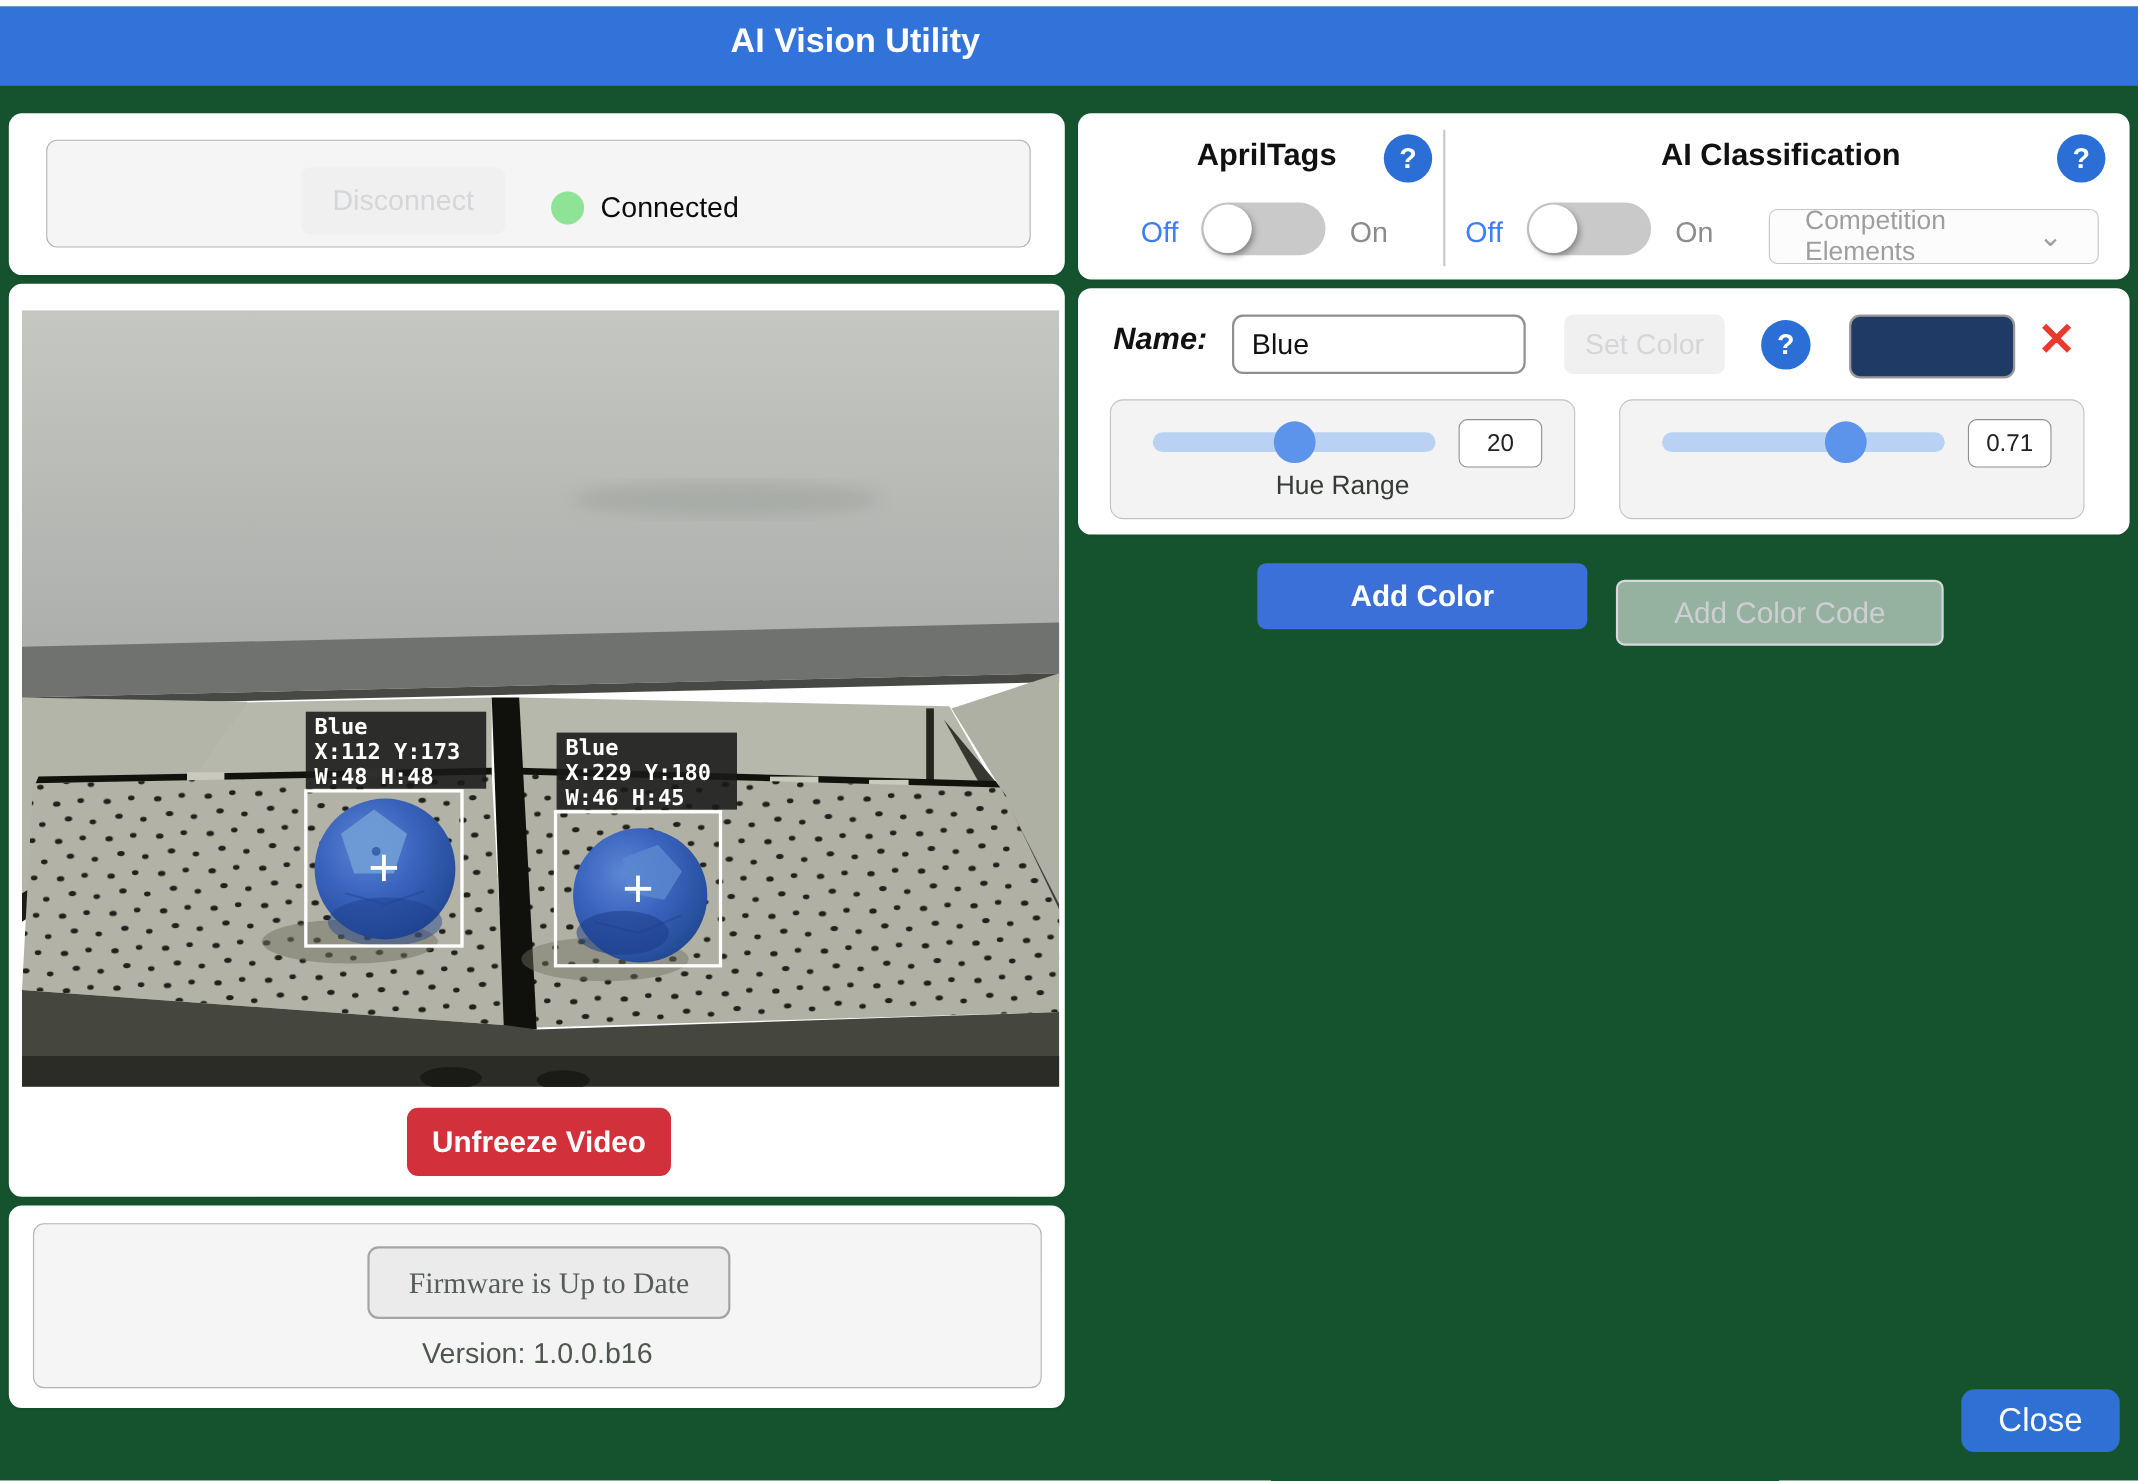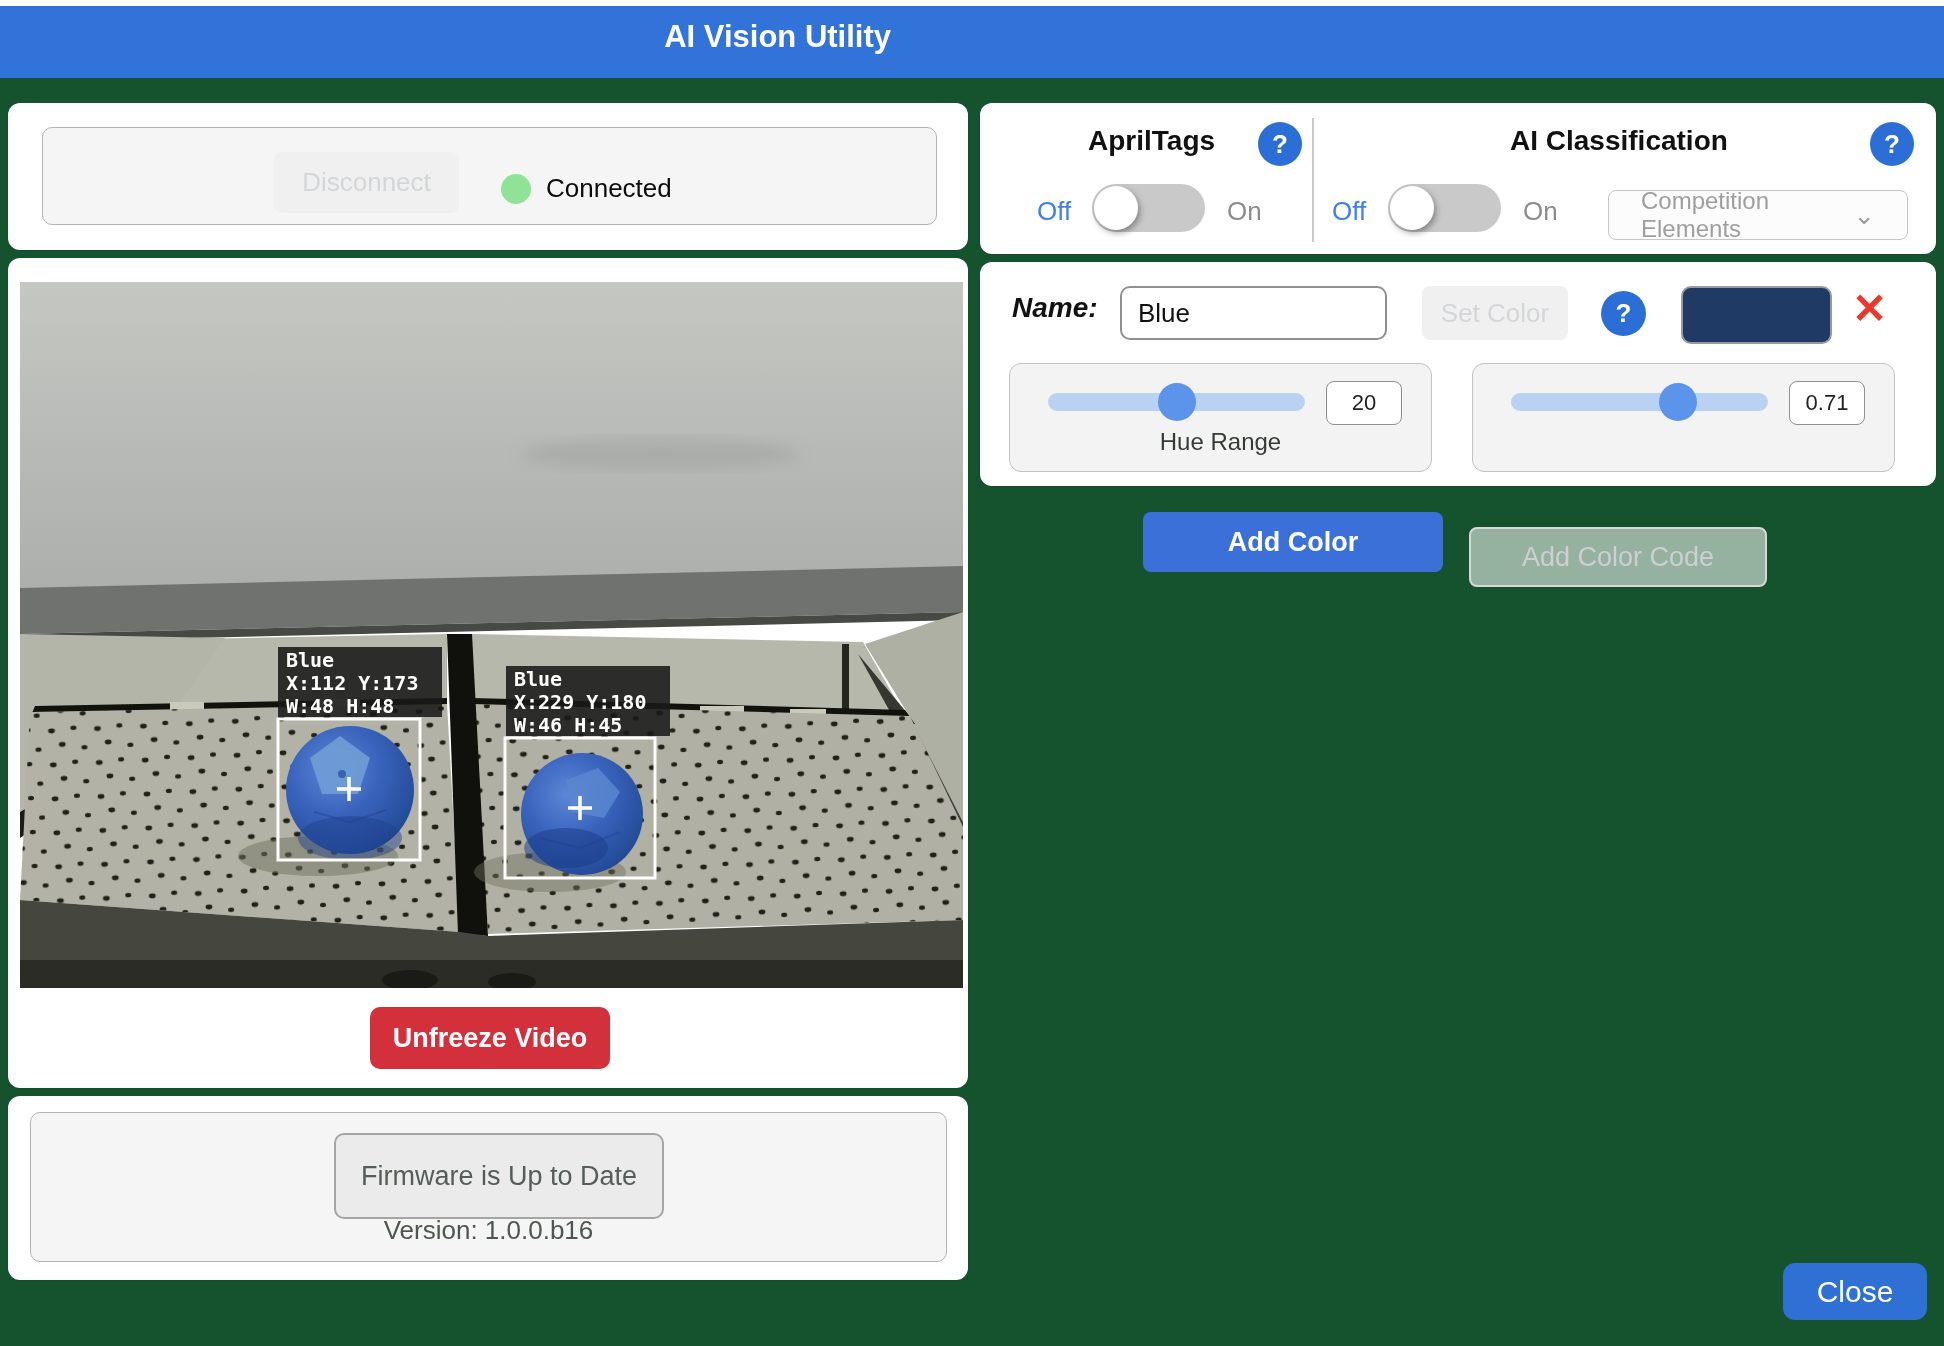--- a/index.html
+++ b/index.html
@@ -145,21 +145,21 @@
         <line x1="548" y1="526" x2="572" y2="526"></line>
           <line x1="560" y1="514" x2="560" y2="538"></line>
       </g>
     </svg>
 
     <button class="btn btn-danger abs" style="left:362px;top:749px;width:240px;height:62px;font-size:27px;border-radius:10px;">Unfreeze Video</button>
   </div>
 
   <div class="abs card" style="left:8px;top:1096px;width:960px;height:184px;">
     <div class="abs inner-box" style="left:22px;top:16px;width:915px;height:148px;">
-      <button class="btn btn-firmware abs" style="left:303px;top:20px;width:330px;height:86px;font-size:27px;">Firmware is Up to Date</button>
+      <button class="btn btn-firmware abs" style="left:303px;top:20px;width:330px;height:66px;font-size:27px;font-family:Liberation Serif, serif;">Firmware is Up to Date</button>
       <div class="abs version-text" style="left:0;top:102px;width:915px;">Version: 1.0.0.b16</div>
     </div>
   </div>
 
   <div class="abs card" style="left:980px;top:103px;width:956px;height:151px;">
     <div class="abs divider-v" style="left:332px;top:15px;height:124px;"></div>
 
     <div class="abs section-title" style="left:108px;top:22px;">AprilTags</div>
     <div class="abs help" style="left:278px;top:19px;width:44px;height:44px;">?</div>
     <div class="abs lbl-off" style="left:57px;top:93px;">Off</div>

